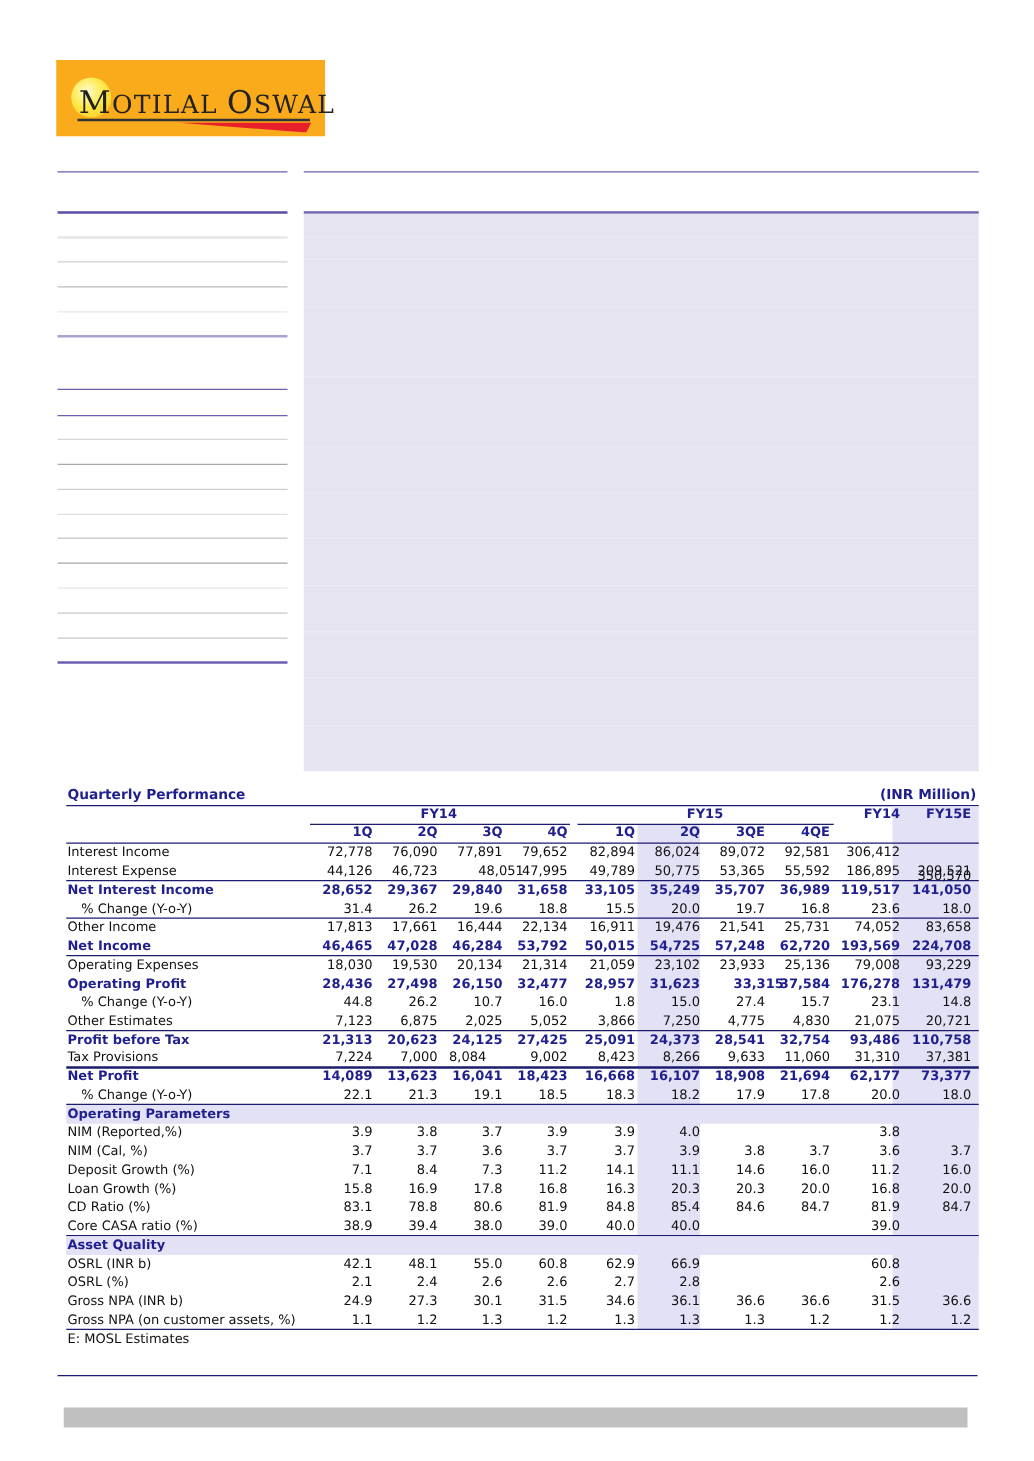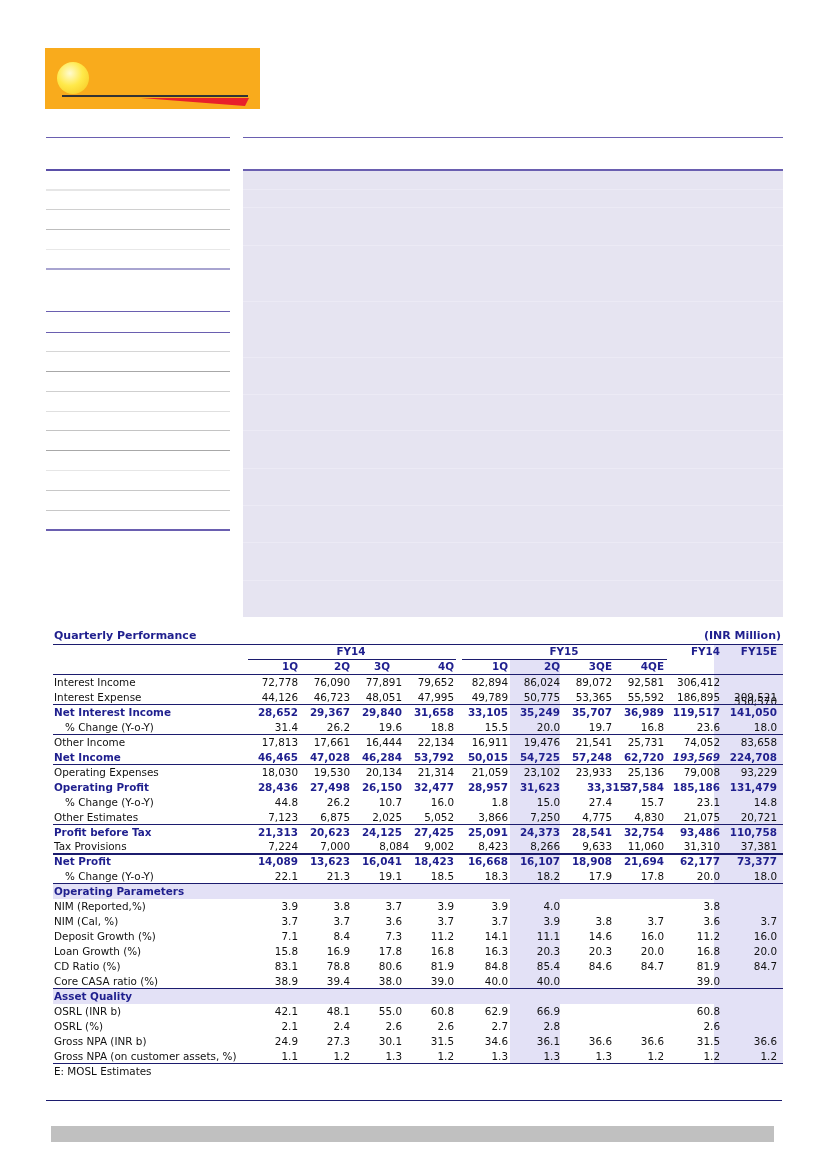--- a/index.html
+++ b/index.html
@@ -51,20 +51,21 @@
   .footnote { position:absolute; left:1px; color:#111; }
 
   .footer-line { left:46px; top:1100px; width:736px; height:1px; background:#1c1c6e; }
   .footer-bar { left:51px; top:1126px; width:723px; height:16px; background:#c0c0c0; }
 </style>
 </head>
 <body>
 
 <div class="abs logo">
   <div class="logo-ball"></div>
+  <div class="logo-text"><span class="big">M</span><span>OTILAL</span> <span class="big">O</span><span>SWAL</span></div>
   <div class="logo-rule"></div>
   <svg class="logo-swoosh" viewBox="0 0 108 8">
     <polygon points="0,0 108,0 104,8" fill="#e8202a"></polygon>
   </svg>
 </div>
 
 <div id="left-panel">
     <div class="lp-line" style="top: 137px; height: 1px; background: rgb(106, 95, 176);"></div>
     <div class="lp-line" style="top: 169px; height: 2px; background: rgb(90, 79, 168);"></div>
     <div class="lp-line" style="top: 189px; height: 2px; background: rgb(230, 230, 230);"></div>
@@ -112,21 +113,21 @@
 <div class="shade-col" style="left: 457px; width: 50px; top: 31px; height: 403.7px;"></div>
     <div class="shade-col" style="left: 661px; width: 69px; top: 16px; height: 418.7px;"></div>
     <div class="hdr-cell" style="left: 195px; width: 206px; text-align: center; top: 16px;">FY14</div>
     <div class="hdr-cell" style="left: 410px; width: 202px; text-align: center; top: 16px;">FY15</div>
     <div class="hdr-cell" style="left: 607px; width: 60px; top: 16px;">FY14</div>
     <div class="hdr-cell" style="left: 664px; width: 60px; top: 16px;">FY15E</div>
     <div class="grp-line" style="left: 195px; width: 208px; top: 30px;"></div>
     <div class="grp-line" style="left: 409px; width: 205px; top: 30px;"></div>
     <div class="hdr-cell" style="left: 205px; width: 40px; top: 31px;">1Q</div>
     <div class="hdr-cell" style="left: 257px; width: 40px; top: 31px;">2Q</div>
-    <div class="hdr-cell" style="left: 309px; width: 40px; top: 31px; text-align: center;">3Q</div>
+    <div class="hdr-cell" style="left: 309px; width: 40px; top: 31px;">3Q</div>
     <div class="hdr-cell" style="left: 361px; width: 40px; top: 31px;">4Q</div>
     <div class="hdr-cell" style="left: 415px; width: 40px; top: 31px;">1Q</div>
     <div class="hdr-cell" style="left: 467px; width: 40px; top: 31px;">2Q</div>
     <div class="hdr-cell" style="left: 519px; width: 40px; top: 31px;">3QE</div>
     <div class="hdr-cell" style="left: 571px; width: 40px; top: 31px;">4QE</div>
     <div class="hline" style="top: 45px;"></div>
     <div class="row" style="top: 46px;">
       <span class="lbl">Interest Income</span>
       <span class="v" style="left: 195px;">72,778</span>
       <span class="v" style="left: 247px;">76,090</span>
@@ -136,21 +137,21 @@
       <span class="v" style="left: 457px;">86,024</span>
       <span class="v" style="left: 509px;">89,072</span>
       <span class="v" style="left: 561px;">92,581</span>
       <span class="v" style="left: 617px;">306,412</span>
       <span class="v" style="left: 674px; margin-top: 19px;">350,570</span>
     </div>
     <div class="row" style="top: 60.95px;">
       <span class="lbl">Interest Expense</span>
       <span class="v" style="left: 195px;">44,126</span>
       <span class="v" style="left: 247px;">46,723</span>
-      <span class="v" style="left: 299px;">48,051</span>
+      <span class="v" style="left: 316px;">48,051</span>
       <span class="v" style="left: 351px;">47,995</span>
       <span class="v" style="left: 405px;">49,789</span>
       <span class="v" style="left: 457px;">50,775</span>
       <span class="v" style="left: 509px;">53,365</span>
       <span class="v" style="left: 561px;">55,592</span>
       <span class="v" style="left: 617px;">186,895</span>
       <span class="v" style="left: 674px;">209,521</span>
     </div>
     <div class="hline" style="top: 74.9px;"></div>
     <div class="row bold" style="top: 75.9px;">
@@ -196,21 +197,21 @@
     <div class="row bold" style="top: 120.75px;">
       <span class="lbl">Net Income</span>
       <span class="v" style="left: 195px;">46,465</span>
       <span class="v" style="left: 247px;">47,028</span>
       <span class="v" style="left: 299px;">46,284</span>
       <span class="v" style="left: 351px;">53,792</span>
       <span class="v" style="left: 405px;">50,015</span>
       <span class="v" style="left: 457px;">54,725</span>
       <span class="v" style="left: 509px;">57,248</span>
       <span class="v" style="left: 561px;">62,720</span>
-      <span class="v" style="left: 617px; font-style: italic;">193,569</span>
+      <span class="v" style="left: 617px;">193,569</span>
       <span class="v" style="left: 674px;">224,708</span>
     </div>
     <div class="hline" style="top: 134.7px;"></div>
     <div class="row" style="top: 135.7px;">
       <span class="lbl">Operating Expenses</span>
       <span class="v" style="left: 195px;">18,030</span>
       <span class="v" style="left: 247px;">19,530</span>
       <span class="v" style="left: 299px;">20,134</span>
       <span class="v" style="left: 351px;">21,314</span>
       <span class="v" style="left: 405px;">21,059</span>
@@ -223,21 +224,21 @@
     <div class="row bold" style="top: 150.65px;">
       <span class="lbl">Operating Profit</span>
       <span class="v" style="left: 195px;">28,436</span>
       <span class="v" style="left: 247px;">27,498</span>
       <span class="v" style="left: 299px;">26,150</span>
       <span class="v" style="left: 351px;">32,477</span>
       <span class="v" style="left: 405px;">28,957</span>
       <span class="v" style="left: 457px;">31,623</span>
       <span class="v" style="left: 524px;">33,315</span>
       <span class="v" style="left: 561px;">37,584</span>
-      <span class="v" style="left: 617px;">185,186</span>
+      <span class="v" style="left: 617px;">176,278</span>
       <span class="v" style="left: 674px;">131,479</span>
     </div>
     <div class="row" style="top: 165.6px;">
       <span class="lbl ind">% Change (Y-o-Y)</span>
       <span class="v" style="left: 195px;">44.8</span>
       <span class="v" style="left: 247px;">26.2</span>
       <span class="v" style="left: 299px;">10.7</span>
       <span class="v" style="left: 351px;">16.0</span>
       <span class="v" style="left: 405px;">1.8</span>
       <span class="v" style="left: 457px;">15.0</span>
@@ -270,21 +271,21 @@
       <span class="v" style="left: 457px;">24,373</span>
       <span class="v" style="left: 509px;">28,541</span>
       <span class="v" style="left: 561px;">32,754</span>
       <span class="v" style="left: 617px;">93,486</span>
       <span class="v" style="left: 674px;">110,758</span>
     </div>
     <div class="row" style="top: 210.45px;">
       <span class="lbl">Tax Provisions</span>
       <span class="v" style="left: 195px;">7,224</span>
       <span class="v" style="left: 247px;">7,000</span>
-      <span class="v" style="left: 306px;">8,084</span>
+      <span class="v" style="left: 286px;">8,084</span>
       <span class="v" style="left: 351px;">9,002</span>
       <span class="v" style="left: 405px;">8,423</span>
       <span class="v" style="left: 457px;">8,266</span>
       <span class="v" style="left: 509px;">9,633</span>
       <span class="v" style="left: 561px;">11,060</span>
       <span class="v" style="left: 617px;">31,310</span>
       <span class="v" style="left: 674px;">37,381</span>
     </div>
     <div class="hline thick" style="top: 224.4px;"></div>
     <div class="row bold" style="top: 225.4px;">

